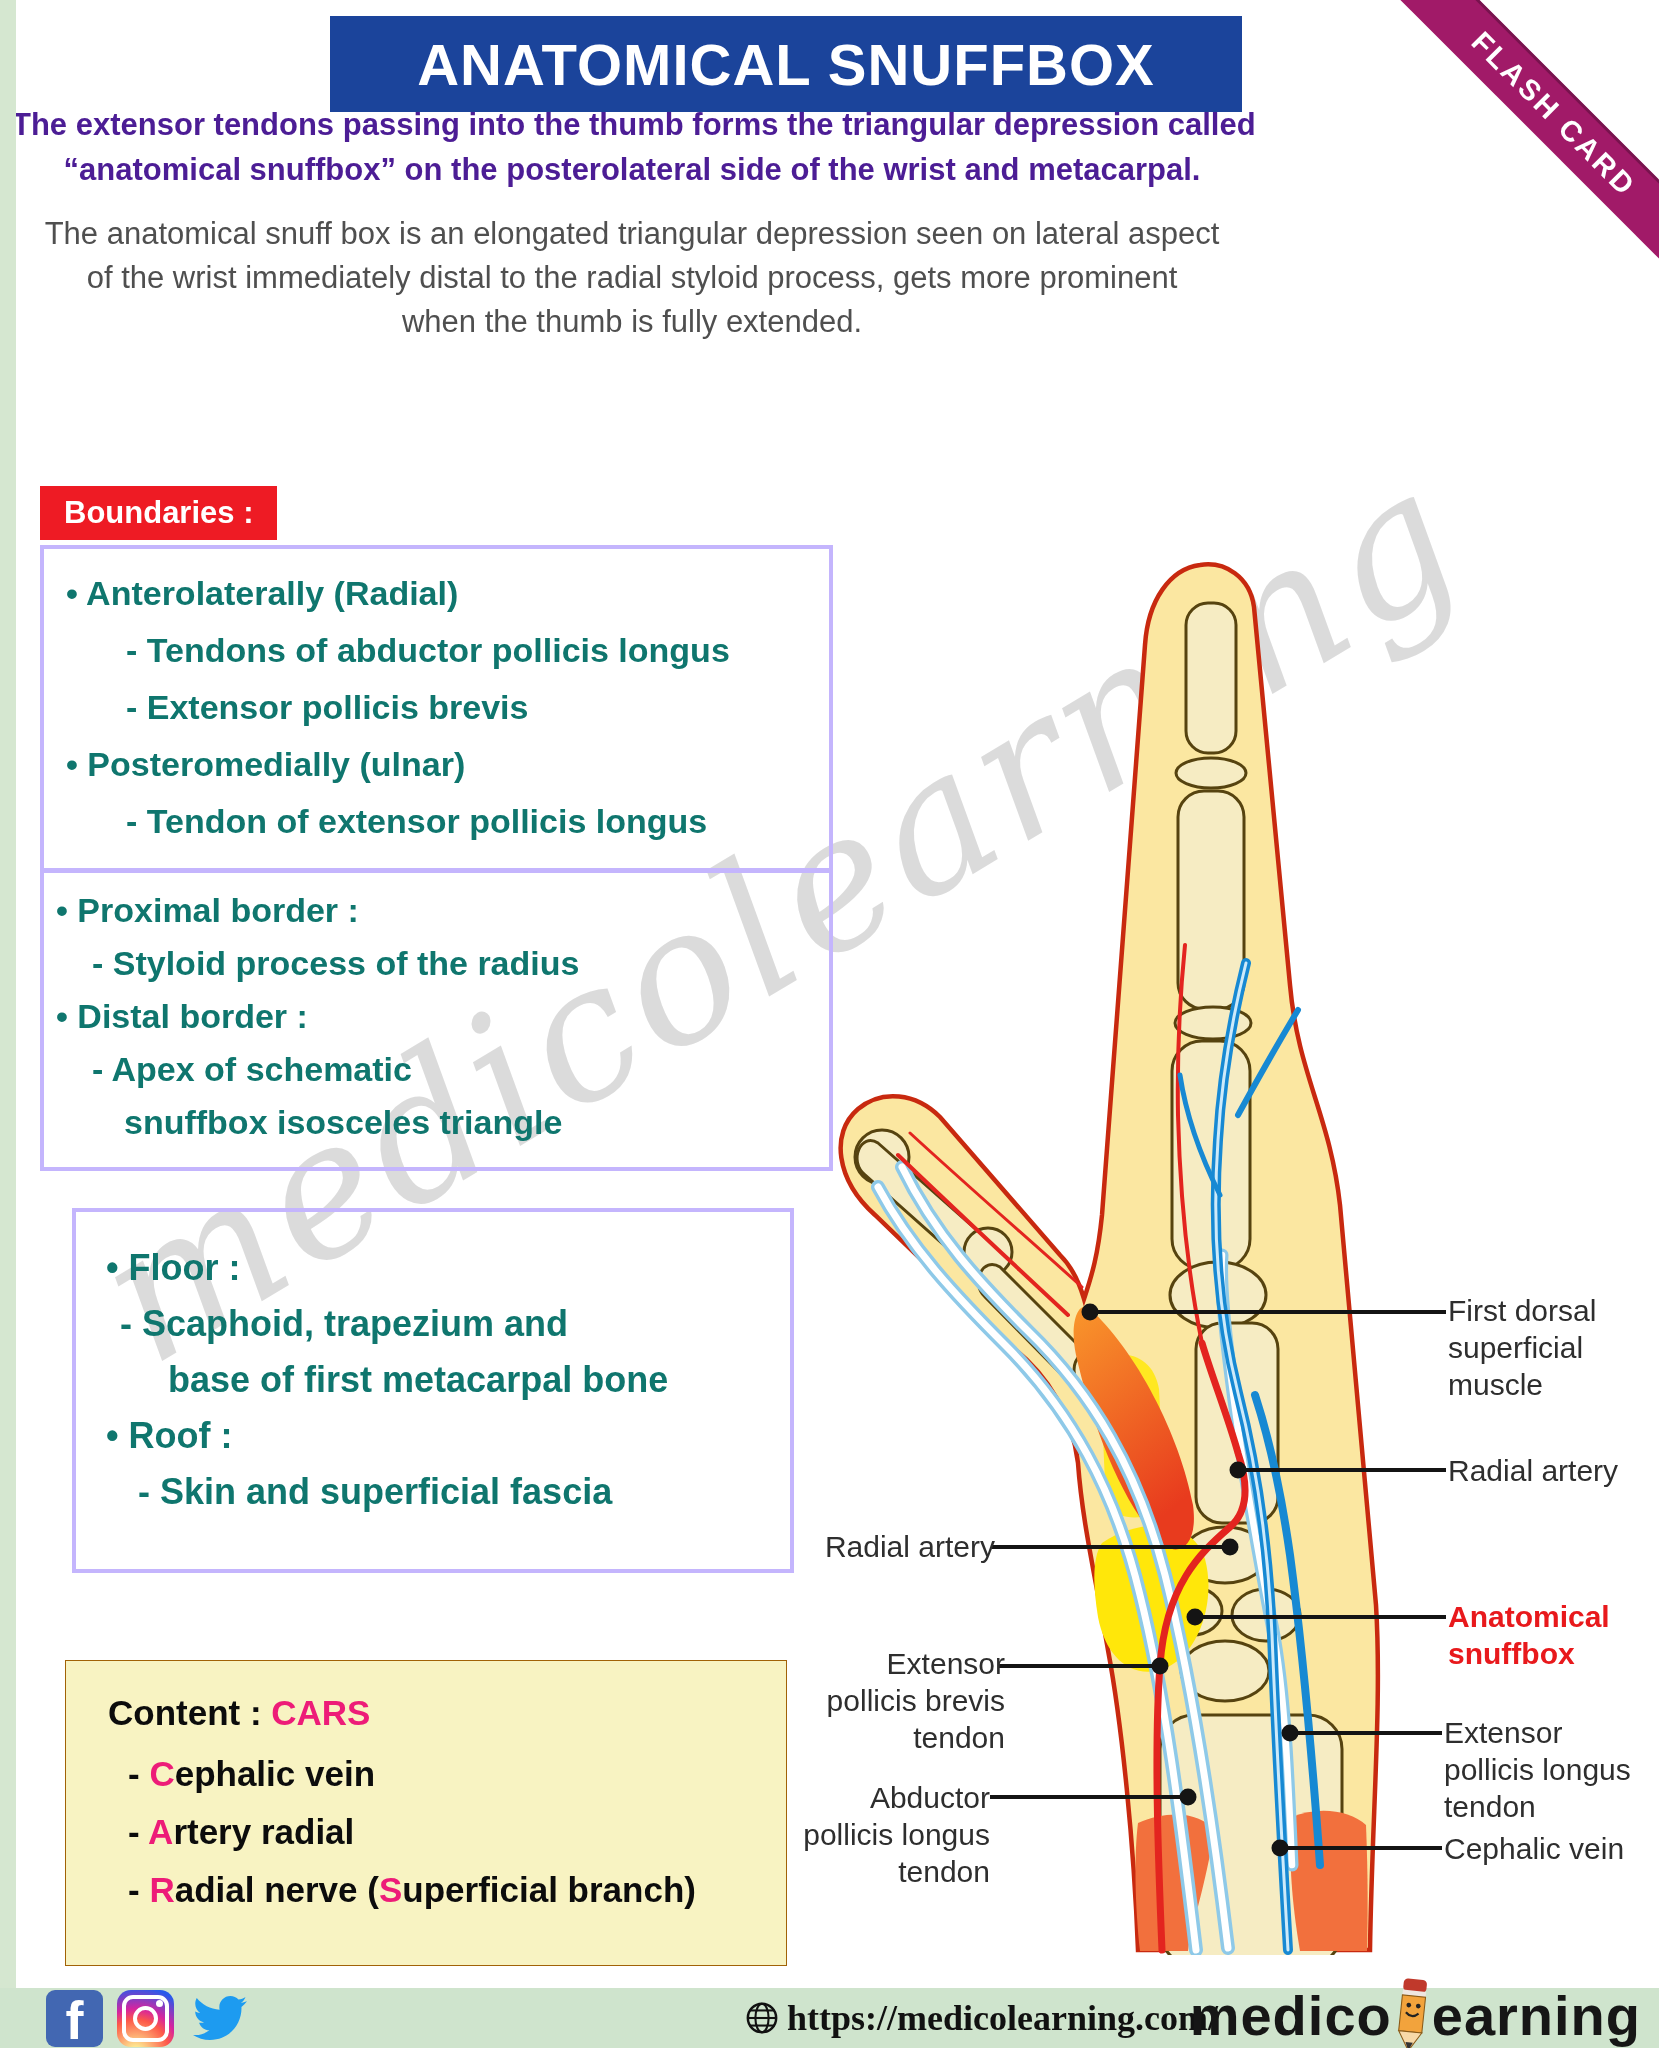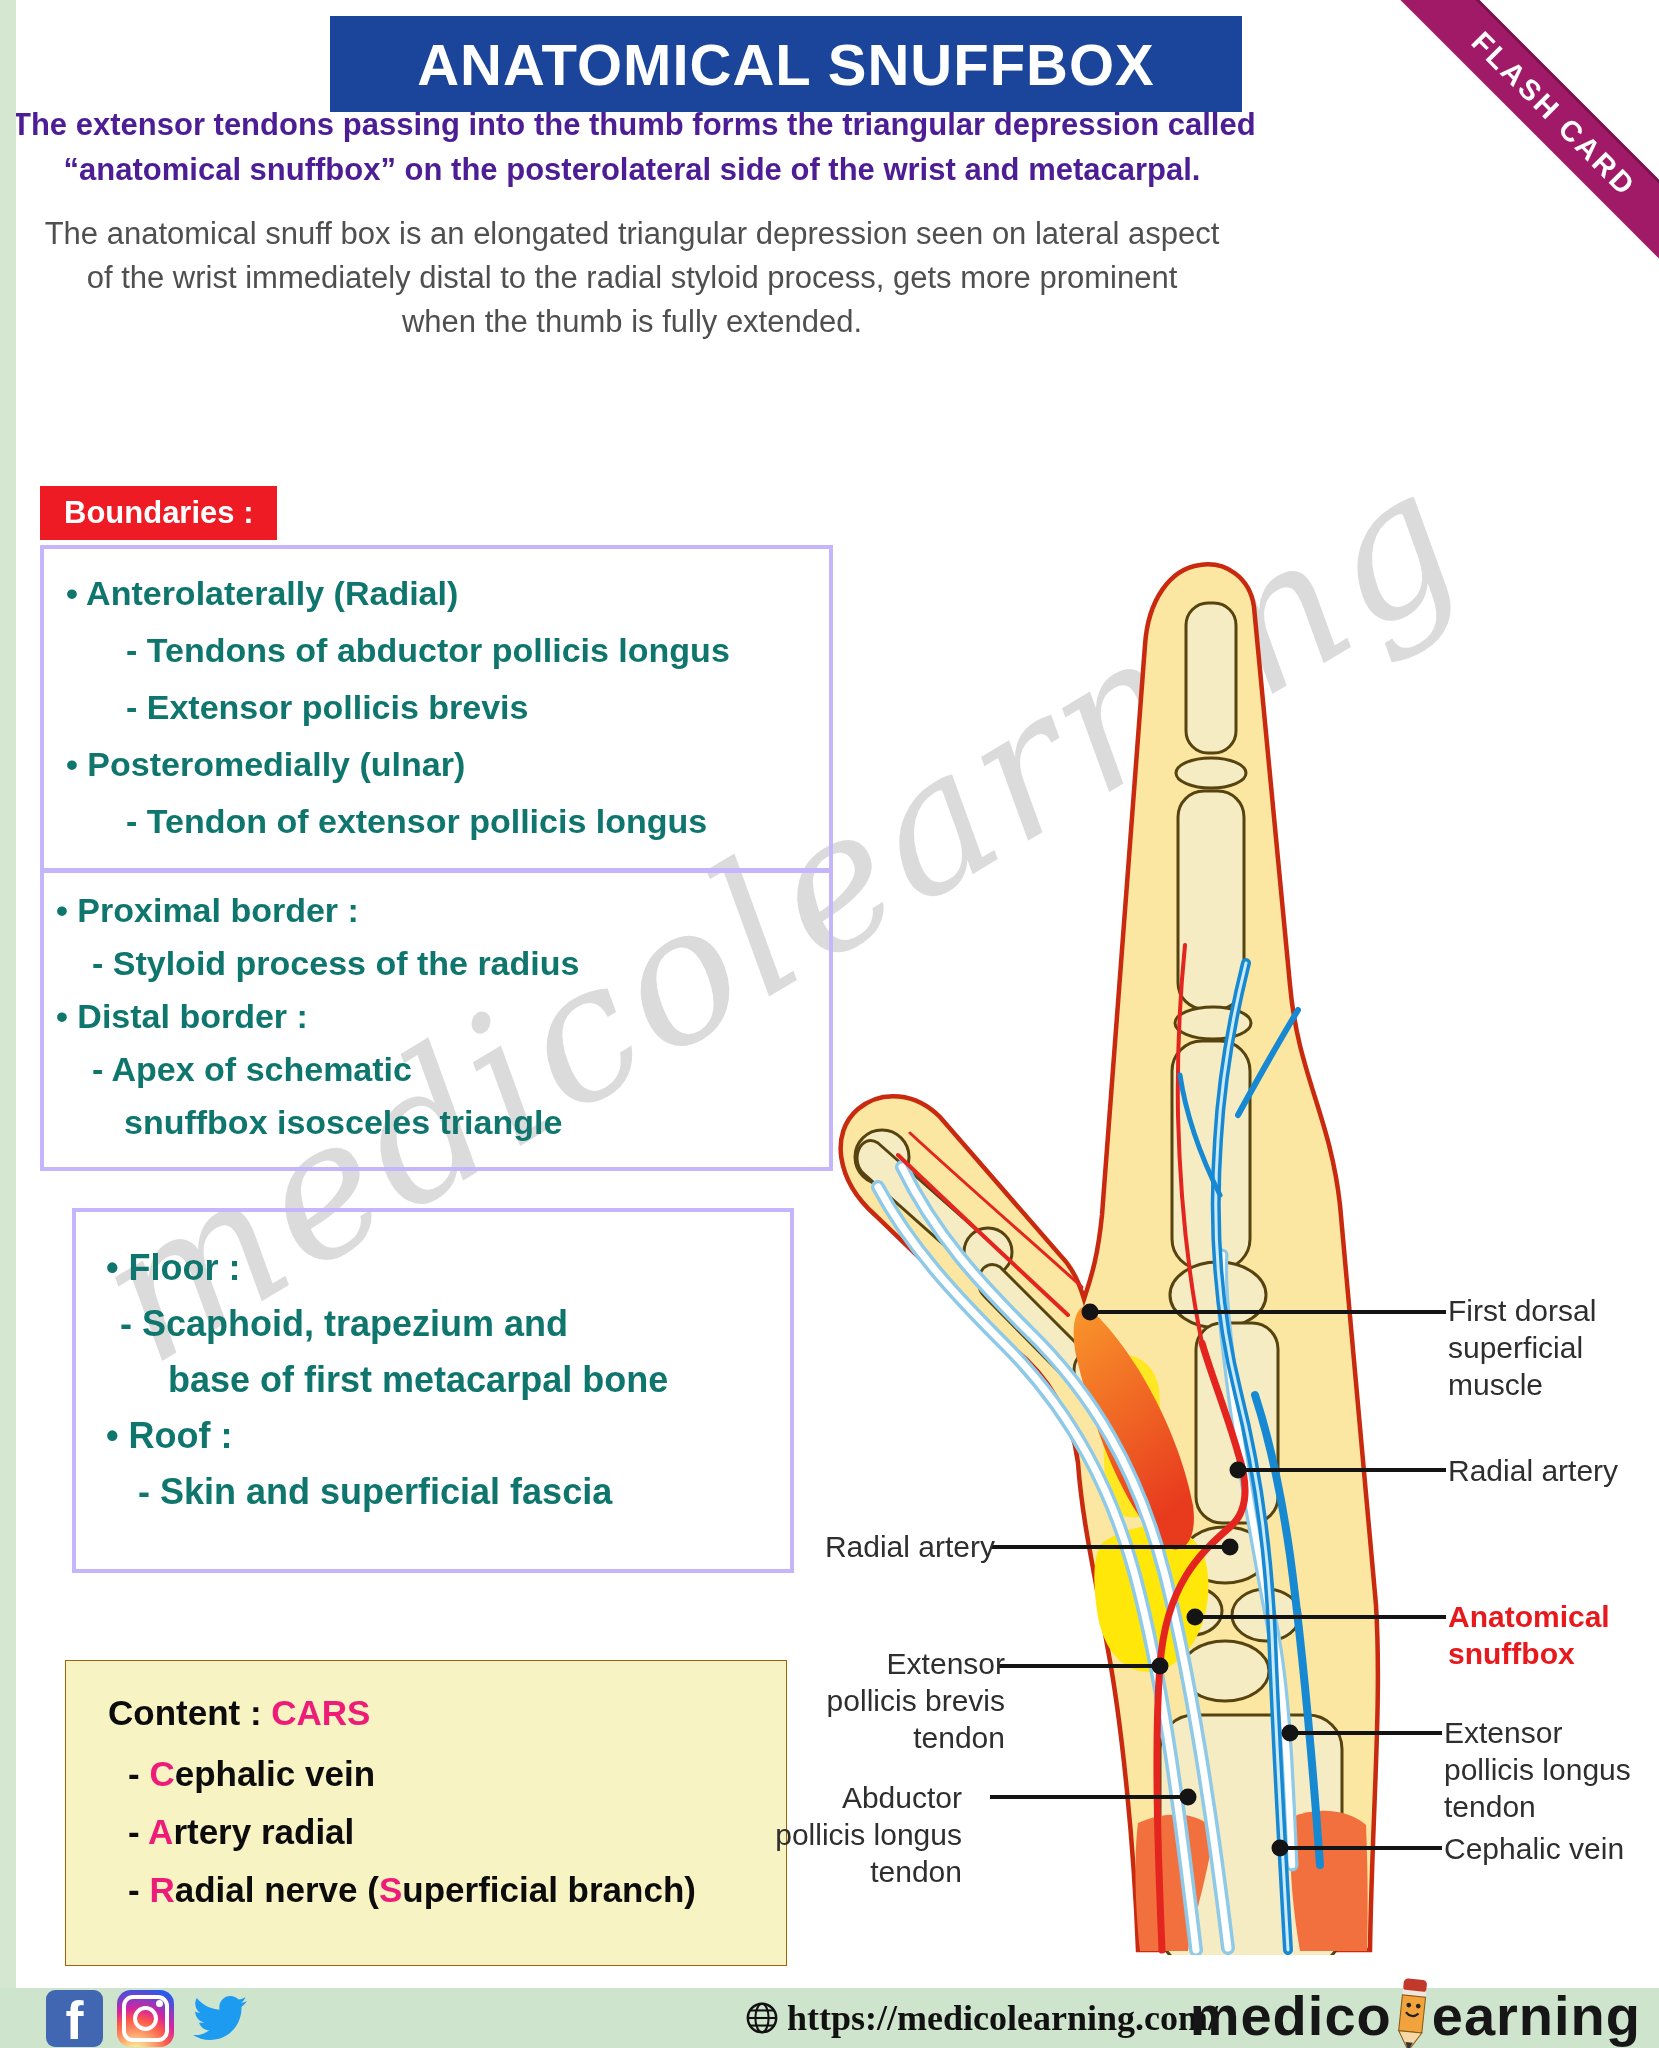--- a/index.html
+++ b/index.html
@@ -254,21 +254,21 @@
     <div>Cephalic vein</div>
   </div>
   <div class="fl ra" style="left:745px;top:1528px;width:250px">
     <div>Radial artery</div>
   </div>
   <div class="fl ra" style="left:745px;top:1645px;width:260px">
     <div>Extensor</div>
     <div>pollicis brevis</div>
     <div>tendon</div>
   </div>
-  <div class="fl ra" style="left:702px;top:1779px;width:260px">
+  <div class="fl ra" style="left:730px;top:1779px;width:260px">
     <div>Abductor</div>
     <div>pollicis longus</div>
     <div>tendon</div>
   </div>
 
   <div class="footer">
     <div class="social">
       <div class="fb">
           <span>f</span>
         </div>

